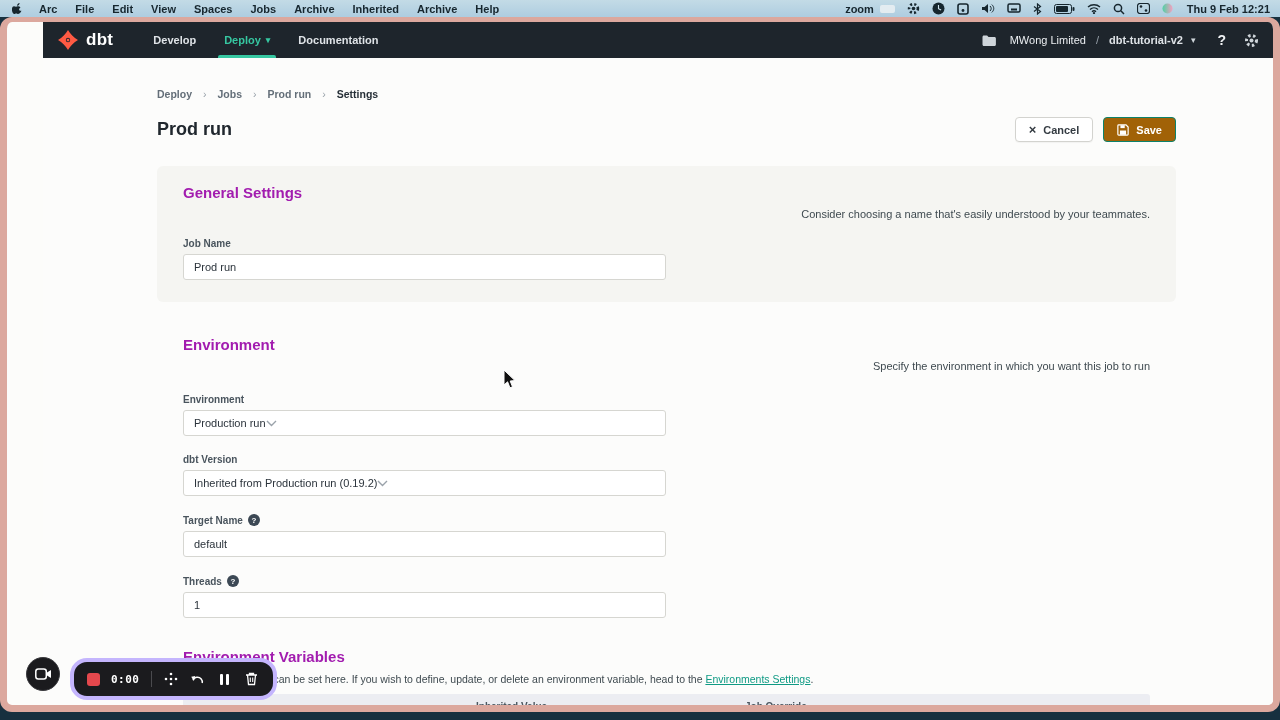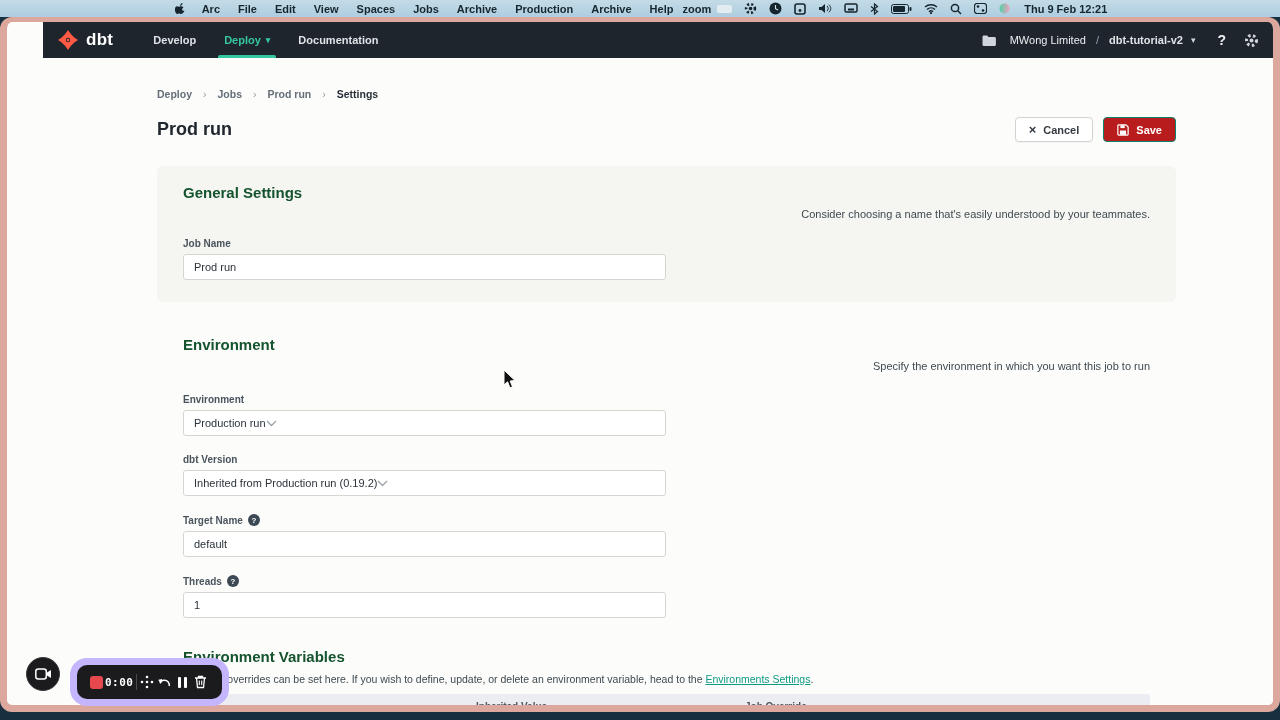--- a/index.html
+++ b/index.html
@@ -1,20 +1,20 @@
 <!DOCTYPE html>
 <html><head>
 <meta charset="utf-8">
 <style>
   * { margin:0; padding:0; box-sizing:border-box; }
   html,body { width:1280px; height:720px; overflow:hidden; }
   body { position:relative; background:#17303f; font-family:"Liberation Sans",sans-serif; -webkit-font-smoothing:antialiased; }
 
   
-  .menubar { position:absolute; top:0; left:0; right:0; height:17px; background:linear-gradient(#c3dbe6,#aecde0); display:flex; align-items:center; justify-content:center; padding:0 10px; font-size:11px; color:#16262e; z-index:40; }
+  .menubar { position:absolute; top:0; left:0; right:0; height:17px; background:linear-gradient(#c3dbe6,#aecde0); display:flex; align-items:center; justify-content:space-between; padding:0 10px; font-size:11px; color:#16262e; z-index:40; }
   .menubar-left, .menubar-right { display:flex; align-items:center; gap:0; }
   .menu-item { padding:0 9px; font-weight:600; }
   .menu-item:first-of-type { font-weight:800; }
   .apple { margin:0 6px 0 2px; display:flex; }
   .status-ic { margin:0 6px; display:flex; align-items:center; }
   .clock { font-weight:600; margin-left:8px; white-space:nowrap; }
   .zoom-word { font-weight:700; }
 
   
   .window { position:absolute; top:17px; left:0; right:0; bottom:8px; border:7px solid #dca89e; border-top-width:5px; border-radius:12px; background:#fcfcfa; overflow:hidden;padding-left:36px; }
@@ -43,24 +43,24 @@
   .crumb { font-weight:600; }
   .crumb:not(:last-of-type)::after { content:"›"; margin:0 11px; color:#98a1a9; font-weight:400; }
   .crumb:last-of-type { color:#262f37; font-weight:700; }
 
   .title-row { display:flex; align-items:center; justify-content:space-between; margin-top:17px; }
   .page-title { font-size:18px; font-weight:700; color:#20272e; }
   .btns { display:flex; gap:10px; }
   .btn { display:flex; align-items:center; gap:7px; height:25px; padding:0 13px; border-radius:4px; font-size:11px; font-weight:700; cursor:pointer; }
   .btn-cancel { background:#fff; border:1px solid #d3d3cf; color:#343b42; box-shadow:0 1px 1px rgba(0,0,0,.04); }
   .btn-cancel .x { font-size:13px; font-weight:700; line-height:1; }
-  .btn-save { background:#b91c1c; border:1px solid #0c826a; color:#fff; }
+  .btn-save { background:#a16207; border:1px solid #0c826a; color:#fff; }
 
   .card { margin-top:24px; background:#f5f5f2; border-radius:6px; padding:18px 26px 22px 26px; }
-  .sec-heading { font-size:15px; font-weight:700; color:#14532d; }
+  .sec-heading { font-size:15px; font-weight:700; color:#a21caf; }
   .sec-desc { margin-top:7px; font-size:11px; color:#3f4а50; color:#3f4a50;text-align:right; }
   .field { margin-top:18px; }
   .field-label { display:flex; align-items:center; gap:5px; font-size:10px; font-weight:700; color:#49545d; }
   .help-dot { width:12px; height:12px; border-radius:50%; background:#3c4854; color:#fff; font-size:8px; font-weight:700; display:flex; align-items:center; justify-content:center; }
   .input, .select { margin-top:5px; width:483px; height:26px; background:#fff; border:1px solid #d6d6d1; border-radius:3px; font-size:11px; color:#2b333b; padding:0 10px; display:flex; align-items:center; }
   input.input { font-family:"Liberation Sans",sans-serif; outline:none; }
   .select { cursor:pointer; }
   .select svg { flex:none; }
 
   .section { padding:0 26px; margin-top:34px; }
@@ -70,21 +70,21 @@
   .envvars { padding:0 26px; margin-top:30px; }
   .envvars-desc { margin-top:8px; font-size:10.5px; color:#3f4a50; }
   .link { color:#0f9a84; text-decoration:underline; cursor:pointer; }
   .var-head { margin-top:9px; height:26px; background:#ecedf2; border-radius:3px 3px 0 0; position:relative; }
   .var-col { position:absolute; top:7px; font-size:10px; font-weight:700; color:#4c5760; }
   .var-col.c1 { left:293px; }
   .var-col.c2 { left:562px; }
 
   
   .rec-cam { position:absolute; left:26px; top:657px; width:34px; height:34px; border-radius:50%; background:#1b1b1e; border:1px solid #3a3a3e; display:flex; align-items:center; justify-content:center; z-index:60; }
-  .rec-pill { position:absolute; left:70px; top:658px; height:48px; border-radius:17px; background:#1b1b1e; border:7px solid #c4b5fd; display:flex; align-items:center; padding:0 13px; gap:2px; z-index:60; }
+  .rec-pill { position:absolute; left:70px; top:658px; height:42px; border-radius:17px; background:#1b1b1e; border:4px solid #c4b5fd; display:flex; align-items:center; padding:0 13px; gap:11px; z-index:60; }
   .stop-sq { width:13px; height:13px; border-radius:3px; background:#e5484d; cursor:pointer; }
   .rec-time { color:#fff; font-size:11px; font-weight:700; font-family:"DejaVu Sans Mono",monospace; letter-spacing:.5px; }
   .pill-div { width:1px; height:16px; background:#4a4a4e; }
   .pill-ic { display:flex; align-items:center; justify-content:center; width:16px; cursor:pointer; }
   .pause-bars { display:flex; gap:3px; }
   .pause-bars i { width:3px; height:11px; background:#fff; border-radius:1px; }
 
   .cursor { position:absolute; left:503px; top:370px; z-index:70; pointer-events:none; }
 </style>
 </head>
@@ -99,21 +99,21 @@
     </span>
     <div class="menubar-left">
 
     <span class="menu-item">Arc</span>
         <span class="menu-item">File</span>
         <span class="menu-item">Edit</span>
         <span class="menu-item">View</span>
         <span class="menu-item">Spaces</span>
         <span class="menu-item">Jobs</span>
         <span class="menu-item">Archive</span>
-        <span class="menu-item">Production</span>
+        <span class="menu-item">Inherited</span>
         <span class="menu-item">Archive</span>
         <span class="menu-item">Help</span>
       </div>
   </div>
   <div class="menubar-right">
     <span class="zoom-word">zoom</span>
     <span class="status-ic">
         <svg width="15" height="10">
           <rect x="0" y="1" width="15" height="8" rx="2" fill="#e8eef2" opacity=".9"></rect>
         </svg>

